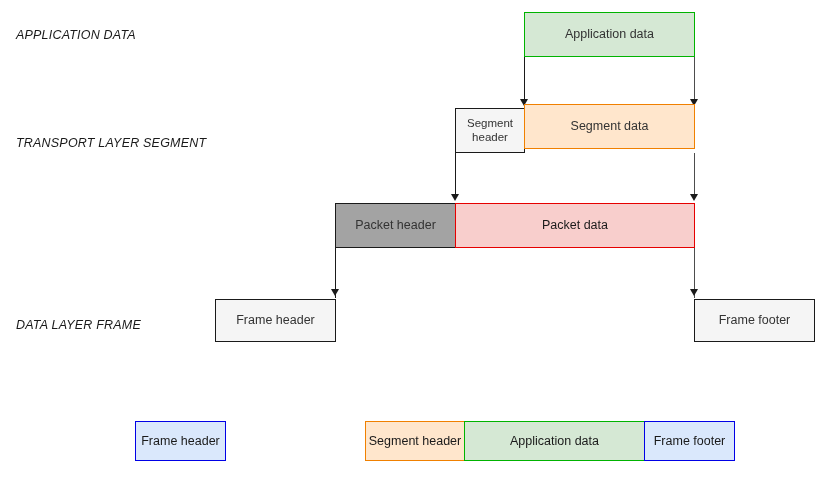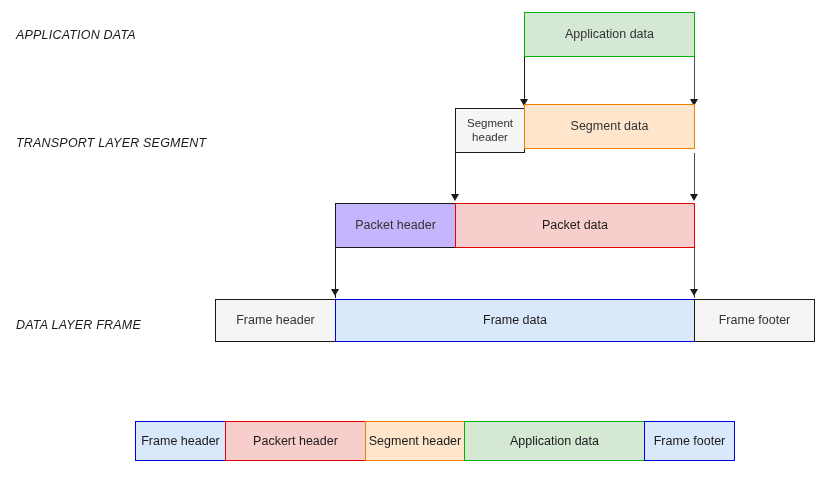--- a/index.html
+++ b/index.html
@@ -102,53 +102,47 @@
   <div class="box" style="left:524px; top:104px; width:171px; height:45px; border-color:#f08000; background:#ffe6cc;">
     <span>Segment data</span>
   </div>
 
   <div class="vline" style="left:455px; top:153px; height:46px;"></div>
   <div class="arrowhead" style="left:451px; top:194px;"></div>
 
   <div class="vline gray" style="left:694px; top:153px; height:46px;"></div>
   <div class="arrowhead" style="left:690px; top:194px;"></div>
 
-  <div class="box" style="left:335px; top:203px; width:121px; height:45px; border-color:#1a1a1a; background:#c4b5fd;">
+  <div class="box" style="left:335px; top:203px; width:121px; height:45px; border-color:#1a1a1a; background:#a3a3a3;">
     <span>Packet header</span>
   </div>
 
   <div class="box dark-text" style="left:455px; top:203px; width:240px; height:45px; border-color:#e60000; background:#f8cecc;">
     <span>Packet data</span>
   </div>
 
   <div class="vline" style="left:335px; top:248px; height:50px;"></div>
   <div class="arrowhead" style="left:331px; top:289px;"></div>
 
   <div class="vline gray" style="left:694px; top:248px; height:50px;"></div>
   <div class="arrowhead" style="left:690px; top:289px;"></div>
 
   <div class="box" style="left:215px; top:299px; width:121px; height:43px; border-color:#1a1a1a; background:#f5f5f5;">
     <span>Frame header</span>
   </div>
 
-  <div class="box dark-text" style="left:335px; top:299px; width:360px; height:43px; border-color:#0000e6; background:#dae8fc;">
-    <span>Frame data</span>
-  </div>
 
   <div class="box" style="left:694px; top:299px; width:121px; height:43px; border-color:#1a1a1a; background:#f5f5f5;">
     <span>Frame footer</span>
   </div>
 
   <div class="legend-box" style="left:135px; top:421px; width:91px; height:40px; border-color:#0000e6; background:#dae8fc;">
     <span>Frame header</span>
   </div>
 
-  <div class="legend-box" style="left:225px; top:421px; width:141px; height:40px; border-color:#e60000; background:#f8cecc;">
-    <span>Packert header</span>
-  </div>
 
   <div class="legend-box" style="left:365px; top:421px; width:100px; height:40px; border-color:#f08000; background:#ffe6cc;">
     <span>Segment header</span>
   </div>
 
   <div class="legend-box" style="left:464px; top:421px; width:181px; height:40px; border-color:#00b300; background:#d5e8d4;">
     <span>Application data</span>
   </div>
 
   <div class="legend-box" style="left:644px; top:421px; width:91px; height:40px; border-color:#0000e6; background:#dae8fc;">

